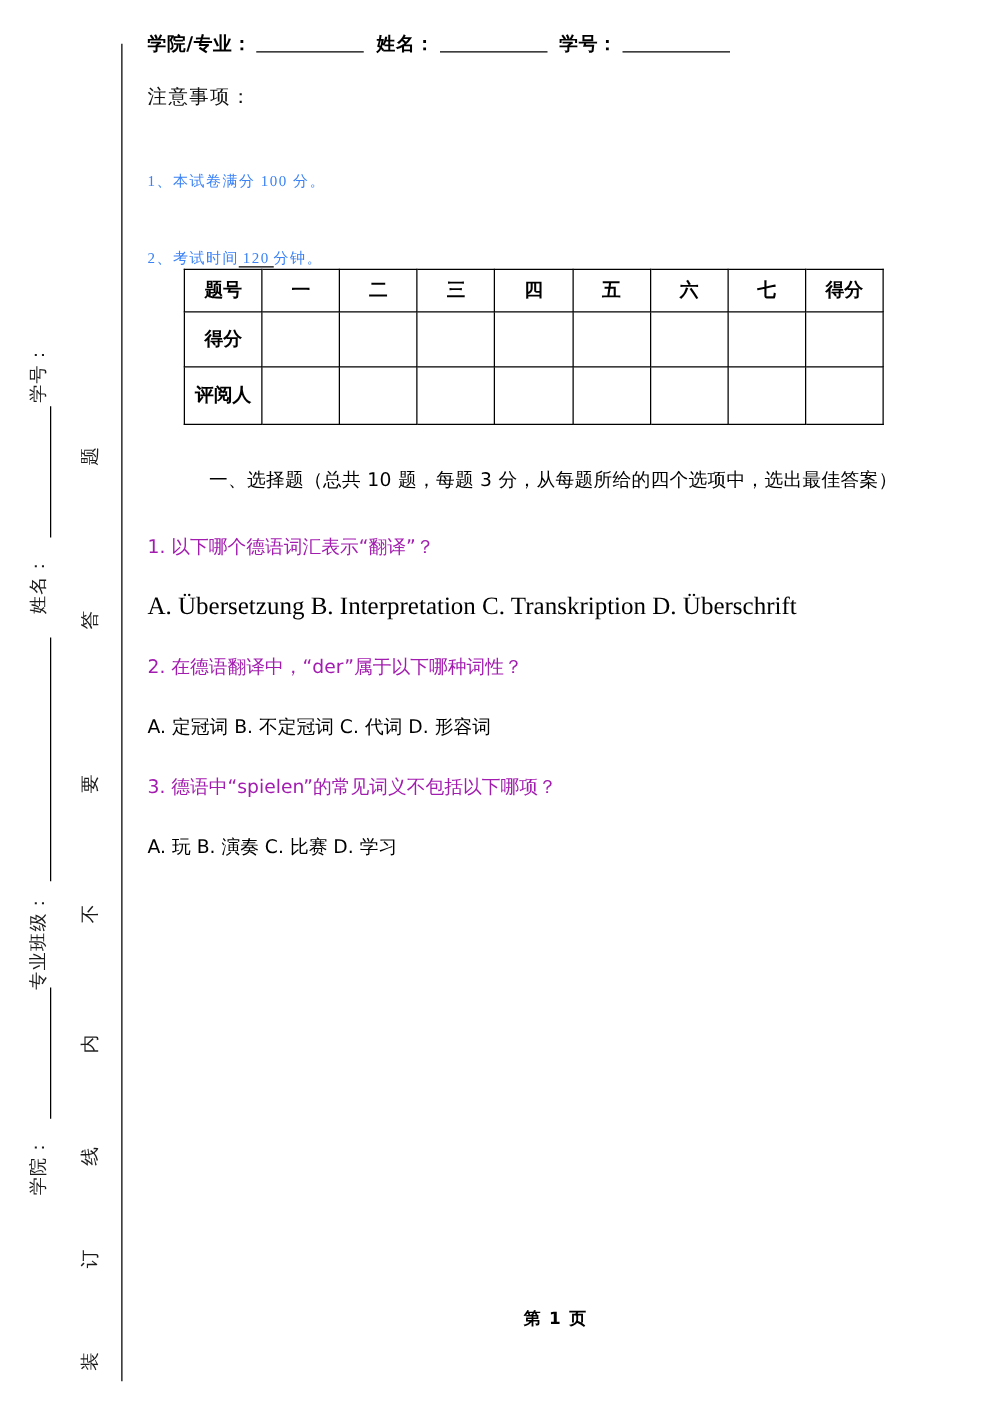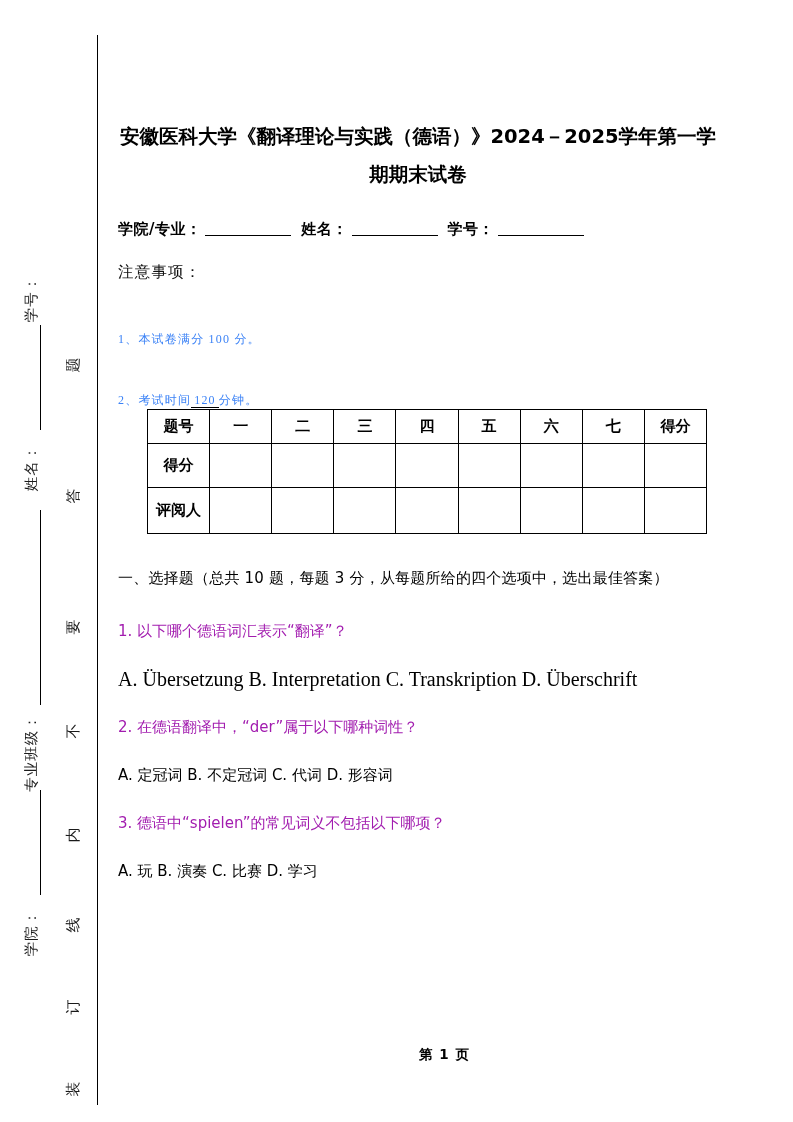--- a/index.html
+++ b/index.html
@@ -149,20 +149,21 @@
   #score-table tr.r-marker td { height: 45px; }
 
   
   #section-heading {
     margin-top: 26px;
     font-family: "DejaVu Sans", "Liberation Sans", sans-serif;
     font-size: 15px;
     line-height: 36px;
     letter-spacing: 0.2px;
     color: #000;
+    text-align: right;
   }
   .q-stem {
     margin-top: 22px;
     font-family: "DejaVu Sans", "Liberation Sans", sans-serif;
     font-size: 15px;
     line-height: 26px;
     color: #a21caf;
   }
   .q-options {
     margin-top: 22px;
@@ -213,21 +214,20 @@
     <div class="seal-label" style="top:740px;">专业班级：</div>
     <div class="seal-label" style="top:920px;">学院：</div>
 
     <div class="seal-rule" style="top:325px; height:105px;"></div>
     <div class="seal-rule" style="top:510px; height:195px;"></div>
     <div class="seal-rule" style="top:790px; height:105px;"></div>
   </div>
 
   <div id="content">
 
-    <h1 id="doc-title">安徽医科大学《翻译理论与实践（德语）》2024－2025学年第一学期期末试卷</h1>
 
     <div id="id-line">
       <span>学院/专业：</span><span class="blank"></span>
       <span>姓名：</span><span class="blank"></span>
       <span>学号：</span><span class="blank"></span>
     </div>
 
     <div class="notice">注意事项：</div>
 
     <div class="notice-item">1、本试卷满分 100 分。</div>

